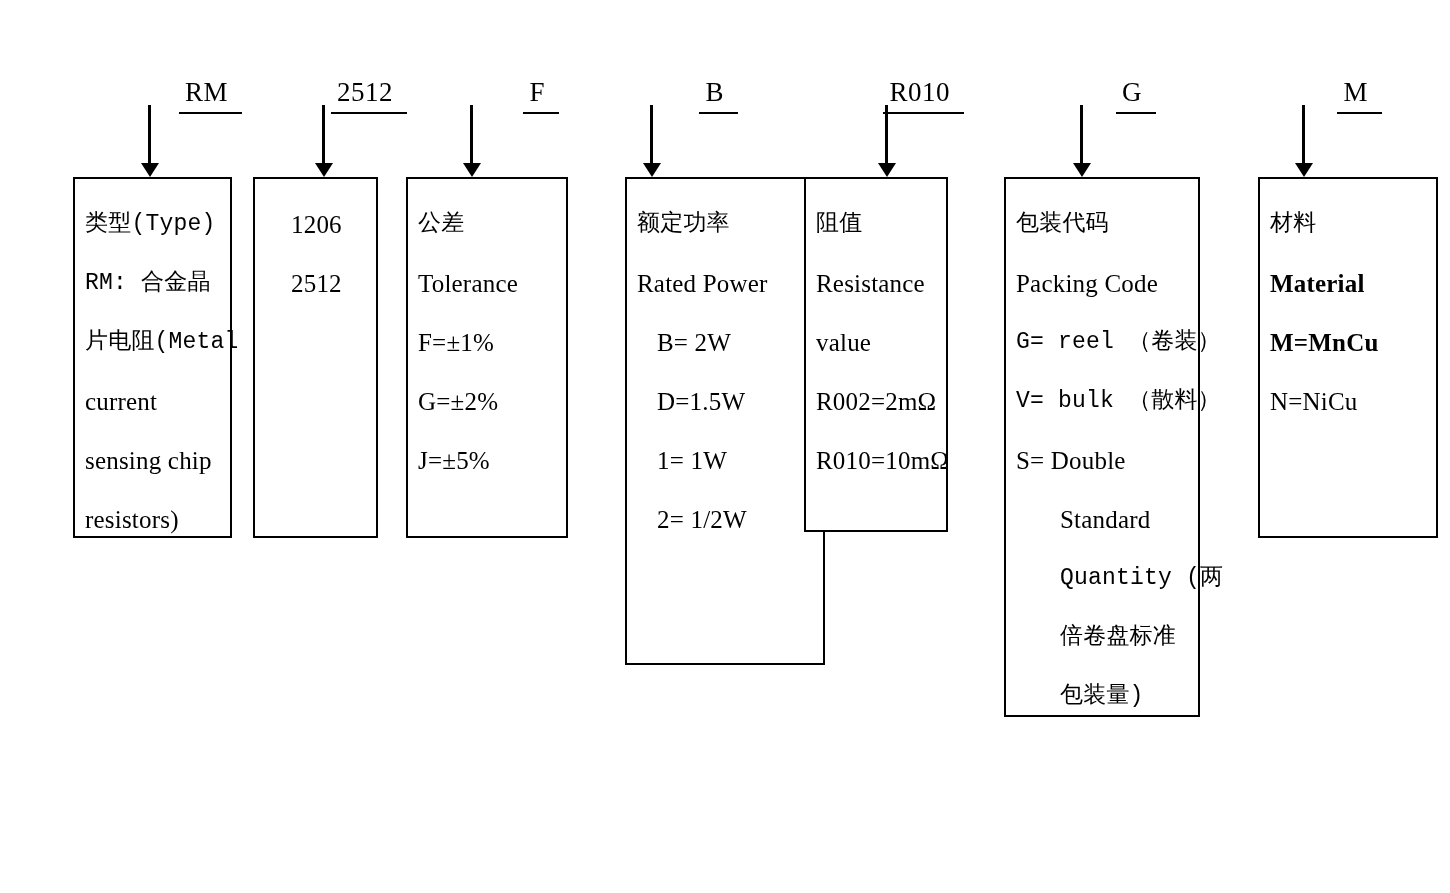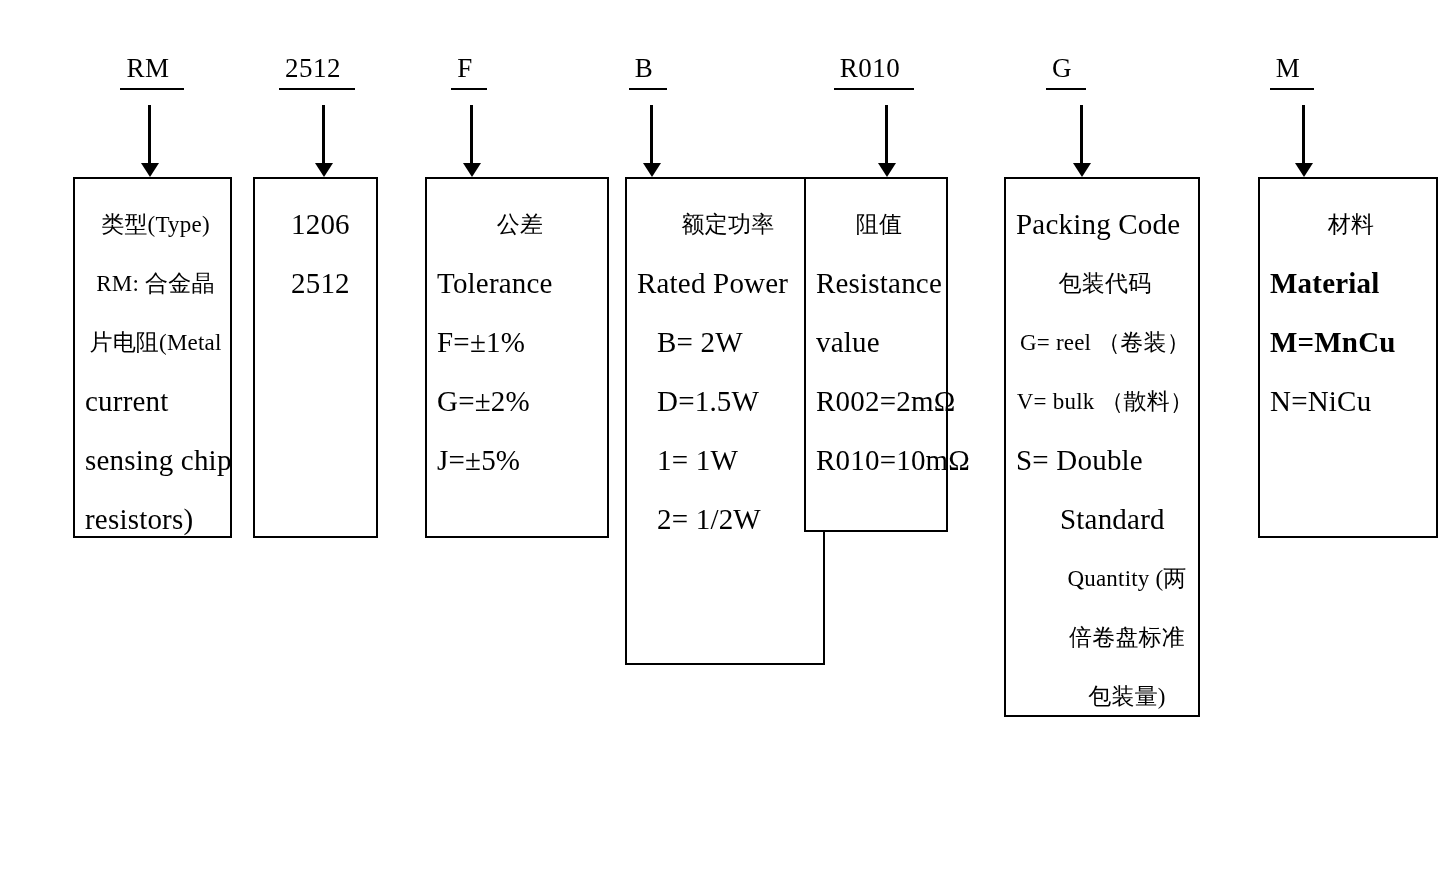--- a/index.html
+++ b/index.html
@@ -16,24 +16,25 @@
     position: relative;
     width: 1450px;
     height: 893px;
     background: #ffffff;
     overflow: hidden;
   }
 
   
   .code-seg {
     position: absolute;
-    text-align: center;
+    text-align: right;
     font-size: 27px;
     line-height: 1;
     white-space: nowrap;
+    margin-top: 24px;
   }
   .code-seg .code-text {
     display: inline-block;
     border-bottom: 2.5px solid #000;
     padding: 0 14px 6px 6px;
     letter-spacing: 0.5px;
   }
 
   
   .arrow {
@@ -62,31 +63,31 @@
     box-sizing: border-box;
     padding: 0;
   }
   .box-lines {
     position: absolute;
     top: 16px;
     left: 10px;
     right: 4px;
   }
   .bline {
-    font-size: 29px;
+    font-size: 25px;
     line-height: 59px;
     height: 59px;
     white-space: nowrap;
     letter-spacing: 0.2px;
   }
   .bline.indent { padding-left: 26px; }
   .bline.indent-sm { padding-left: 20px; }
   .bline.indent-lg { padding-left: 44px; }
   .bline.bold { font-weight: bold; }
-  .cjk { font-family: Liberation Serif, serif; font-size: 23px; text-align: center; }
+  .cjk { font-family: Liberation Mono, monospace; font-size: 23px; }
 </style>
 </head>
 <body>
 
 <div id="page">
 
 <div class="code-seg" style="left: 62px; top: 55px; width: 180px;"><span class="code-text">RM</span></div>
     <div class="arrow" style="left: 148px; top: 105px; height: 59px;"></div>
     <div class="box" style="left: 73px; top: 177px; width: 159px; height: 361px;">
       <div class="box-lines">
@@ -101,21 +102,21 @@
     <div class="code-seg" style="left: 227px; top: 55px; width: 180px;"><span class="code-text">2512</span></div>
     <div class="arrow" style="left: 322px; top: 105px; height: 59px;"></div>
     <div class="box" style="left: 253px; top: 177px; width: 125px; height: 361px;">
       <div class="box-lines">
         <div class="bline indent">1206</div>
         <div class="bline indent">2512</div>
       </div>
     </div>
     <div class="code-seg" style="left: 379px; top: 55px; width: 180px;"><span class="code-text">F</span></div>
     <div class="arrow" style="left: 470px; top: 105px; height: 59px;"></div>
-    <div class="box" style="left: 425px; top: 177px; width: 184px; height: 361px;">
+    <div class="box" style="left: 406px; top: 177px; width: 162px; height: 361px;">
       <div class="box-lines">
         <div class="bline cjk">公差</div>
         <div class="bline">Tolerance</div>
         <div class="bline">F=±1%</div>
         <div class="bline">G=±2%</div>
         <div class="bline">J=±5%</div>
       </div>
     </div>
     <div class="code-seg" style="left: 558px; top: 55px; width: 180px;"><span class="code-text">B</span></div>
     <div class="arrow" style="left: 650px; top: 105px; height: 59px;"></div>
@@ -137,22 +138,22 @@
         <div class="bline">Resistance</div>
         <div class="bline">value</div>
         <div class="bline">R002=2mΩ</div>
         <div class="bline">R010=10mΩ</div>
       </div>
     </div>
     <div class="code-seg" style="left: 976px; top: 55px; width: 180px;"><span class="code-text">G</span></div>
     <div class="arrow" style="left: 1080px; top: 105px; height: 59px;"></div>
     <div class="box" style="left: 1004px; top: 177px; width: 196px; height: 540px;">
       <div class="box-lines">
+        <div class="bline cjk">包装代码</div>
         <div class="bline">Packing Code</div>
-        <div class="bline cjk">包装代码</div>
         <div class="bline cjk">G= reel （卷装）</div>
         <div class="bline cjk">V= bulk （散料）</div>
         <div class="bline">S= Double</div>
         <div class="bline indent-lg">Standard</div>
         <div class="bline indent-lg cjk">Quantity (两</div>
         <div class="bline indent-lg cjk">倍卷盘标准</div>
         <div class="bline indent-lg cjk">包装量)</div>
       </div>
     </div>
     <div class="code-seg" style="left: 1202px; top: 55px; width: 180px;"><span class="code-text">M</span></div>

